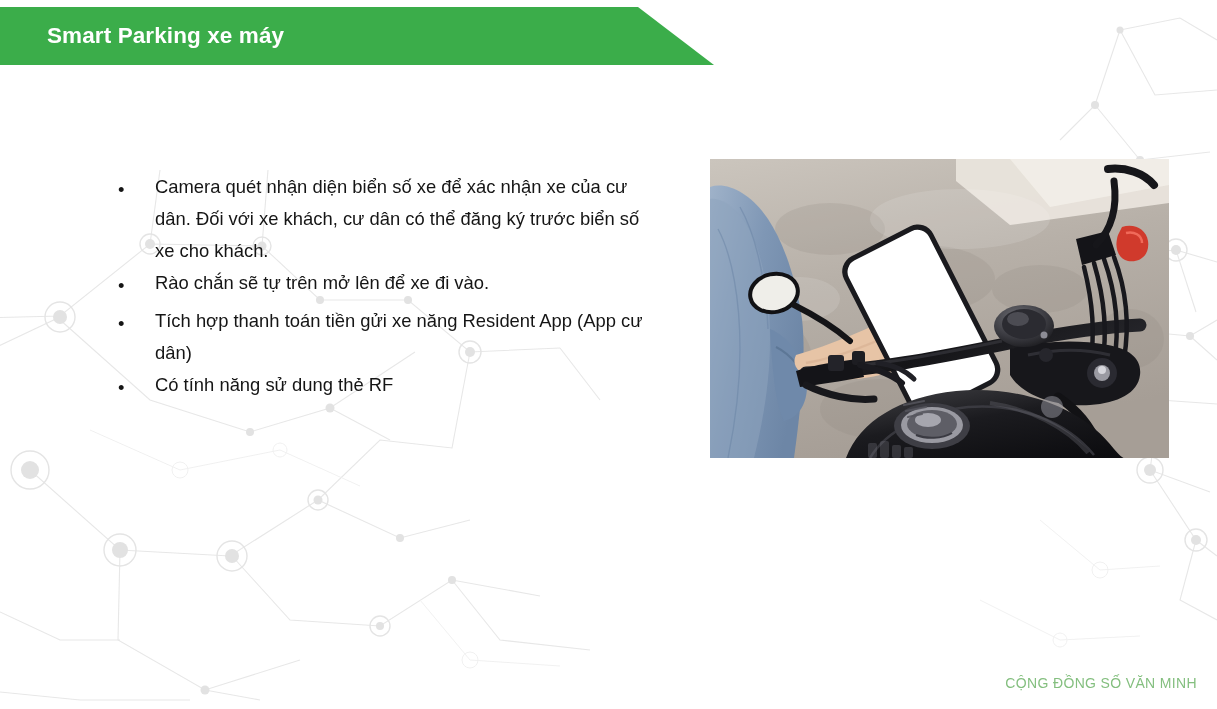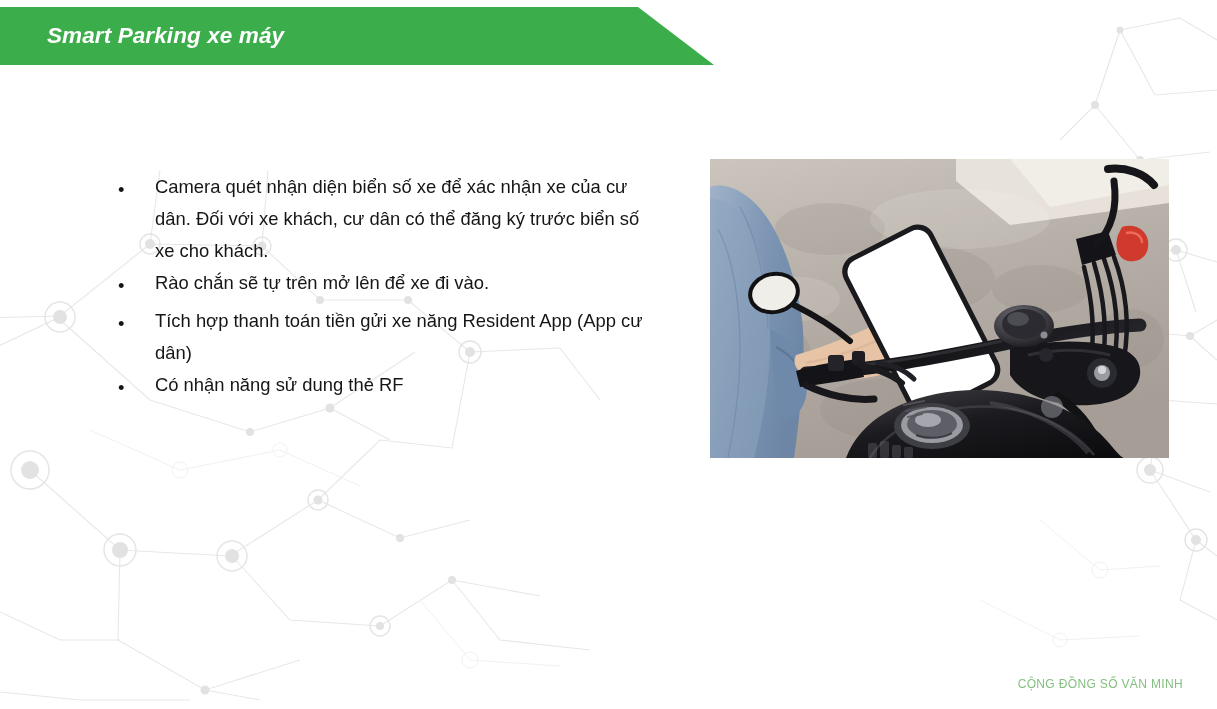--- a/index.html
+++ b/index.html
@@ -47,21 +47,20 @@
     left: 47px;
     top: 0;
     height: 58px;
     display: flex;
     align-items: center;
     color: #ffffff;
     font-size: 22.5px;
     font-weight: bold;
     letter-spacing: 0.1px;
     white-space: nowrap;
-    font-style: italic;
   }
 
   
   .bullets {
     position: absolute;
     left: 118px;
     top: 171px;
     width: 540px;
   }
   .bullet-row {
@@ -94,24 +93,24 @@
     overflow: hidden;
     background: #b9b2ab;
   }
   .photo svg {
     display: block;
   }
 
   
   .footer-text {
     position: absolute;
-    right: 34px;
+    right: 20px;
     bottom: 18px;
     color: #84bf7f;
-    font-size: 12px;
+    font-size: 14px;
     letter-spacing: 0.35px;
     white-space: nowrap;
   }
 </style>
 </head>
 <body>
 
 <div id="slide">
 
   <svg class="net-layer" viewBox="0 0 1217 709" width="1217" height="709" aria-hidden="true">
@@ -222,21 +221,21 @@
       <span class="bullet-text">Rào chắn sẽ tự trên mở lên để xe đi vào.</span>
     </div>
 
     <div class="bullet-row">
       <span class="bullet-mark">•</span>
       <span class="bullet-text">Tích hợp thanh toán tiền gửi xe năng Resident App (App cư dân)</span>
     </div>
 
     <div class="bullet-row">
       <span class="bullet-mark">•</span>
-      <span class="bullet-text">Có nhận năng sử dung thẻ RF</span>
+      <span class="bullet-text">Có tính năng sử dung thẻ RF</span>
     </div>
 
   </div>
 
   <div class="photo">
     <svg viewBox="0 0 459 299" width="459" height="299" aria-hidden="true">
       <defs>
         <linearGradient id="roadGrad" x1="0" y1="0" x2="0.3" y2="1">
           <stop offset="0" stop-color="#cbc5bd"></stop>
           <stop offset="0.45" stop-color="#b7b0a8"></stop>

